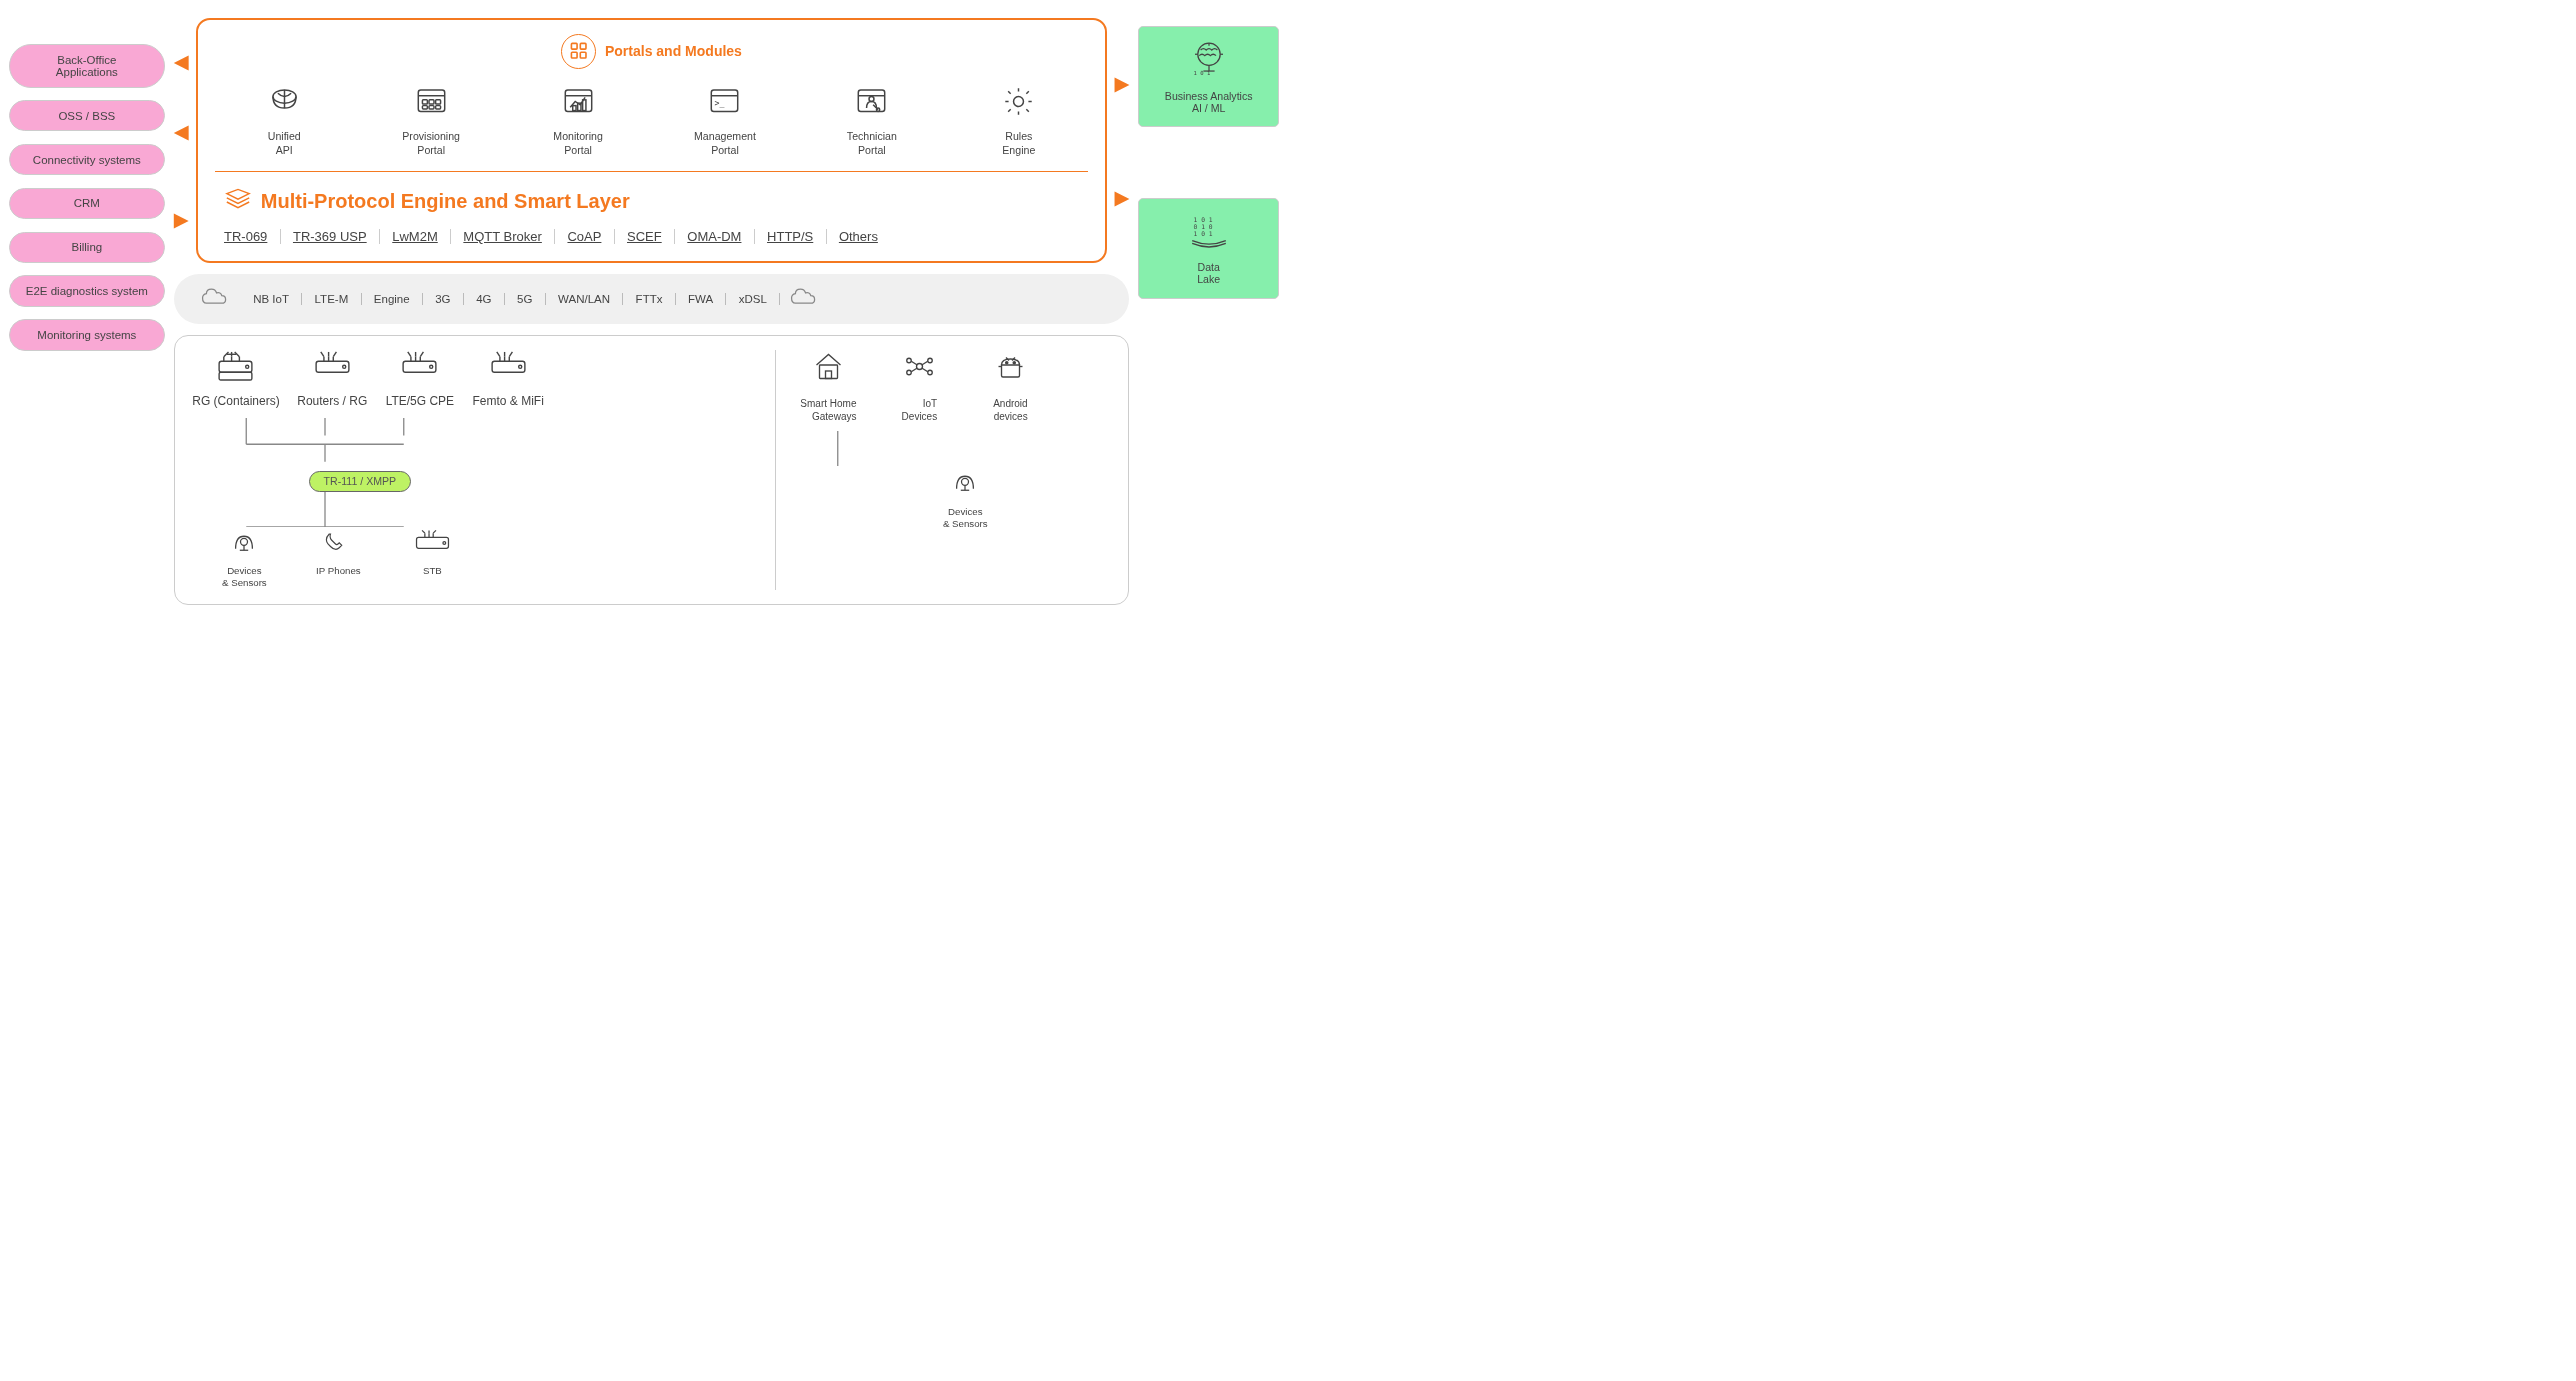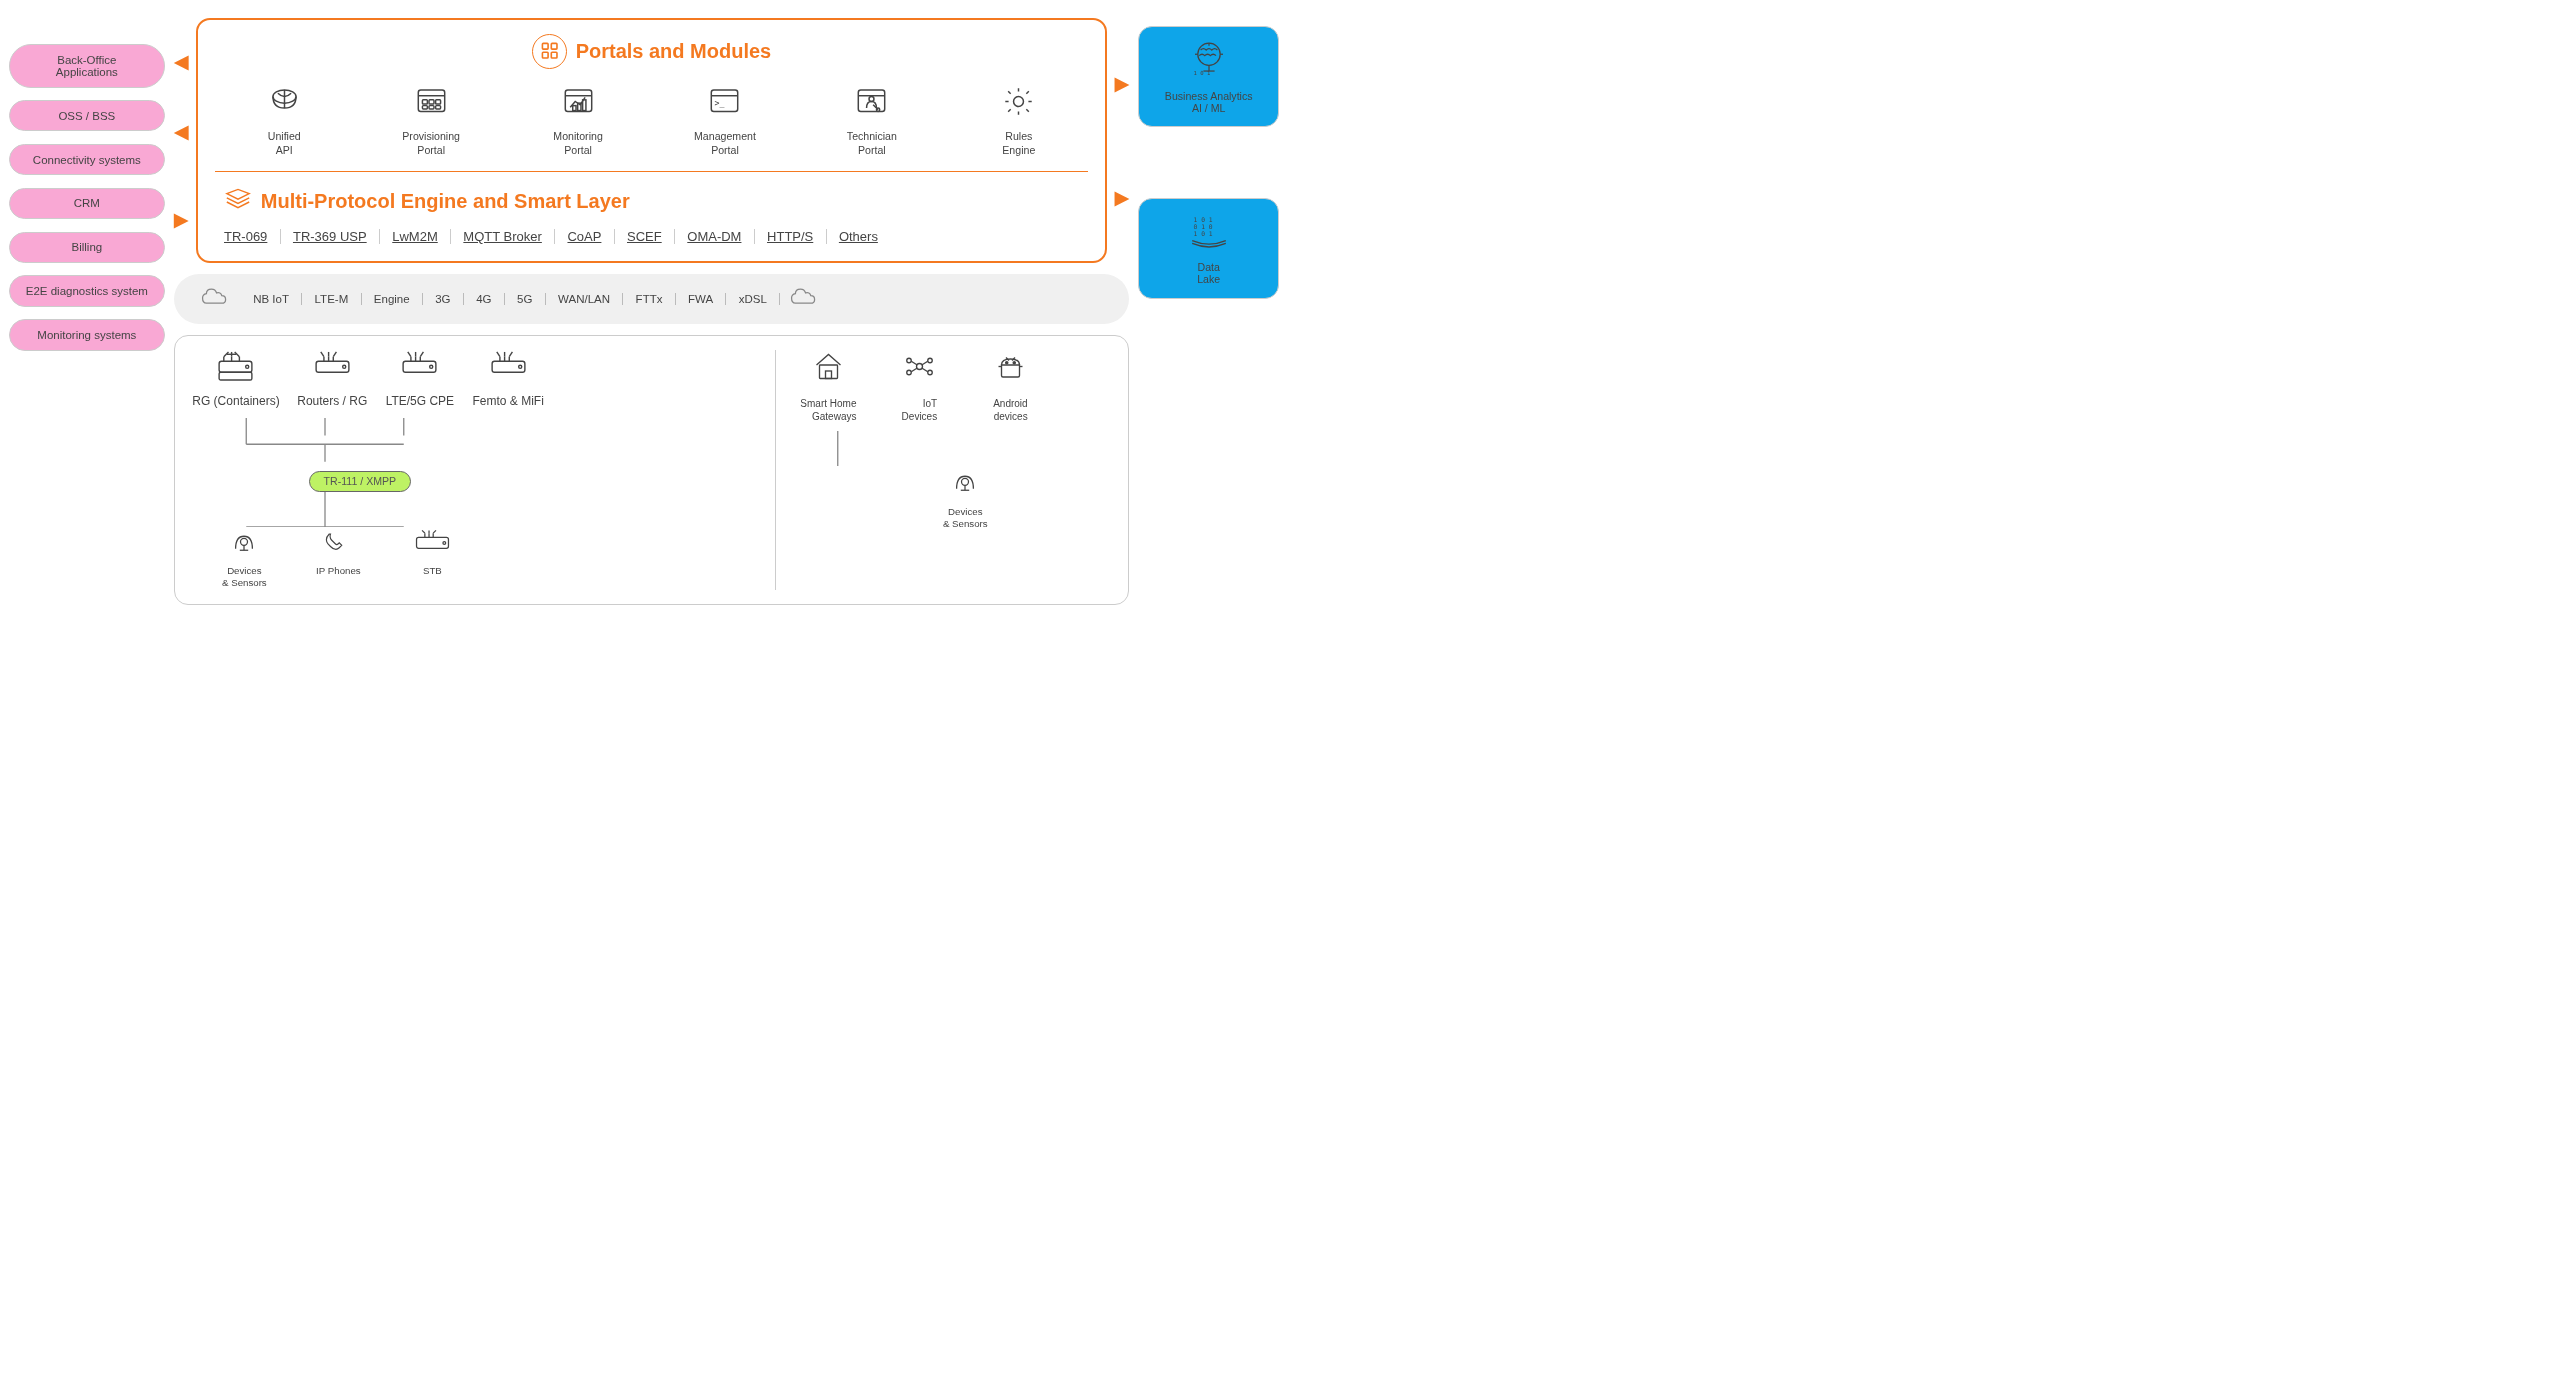--- a/index.html
+++ b/index.html
@@ -46,26 +46,26 @@
       display: flex;
       flex-direction: column;
       gap: 17.6px;
       min-width: 141px;
       padding-top: 8.8px;
       align-items: center;
     }
 
     .right-box {
       border: 1.3px solid #ccc;
-      border-radius: 14px;
+      border-radius: 5px;
       padding: 12.3px 14px;
       text-align: center;
       font-size: 10.6px;
       color: #444;
-      background: #0ea5e9;
+      background: #86efac;
       width: 141px;
     }
 
     .right-box .icon-area {
       font-size: 25px;
       margin-bottom: 5.3px;
     }
 
     
     .center-content {
@@ -80,21 +80,21 @@
       border: 2.2px solid #f47920;
       border-radius: 14px;
       padding: 14px 17.6px 17.6px 17.6px;
     }
 
     .portals-title {
       display: flex;
       align-items: center;
       justify-content: center;
       gap: 8.8px;
-      font-size: 20px;
+      font-size: 14px;
       font-weight: 700;
       color: #f47920;
       margin-bottom: 16px;
     }
 
     .portals-modules-row {
       display: flex;
       justify-content: space-around;
       flex-wrap: nowrap;
       gap: 8.8px;

